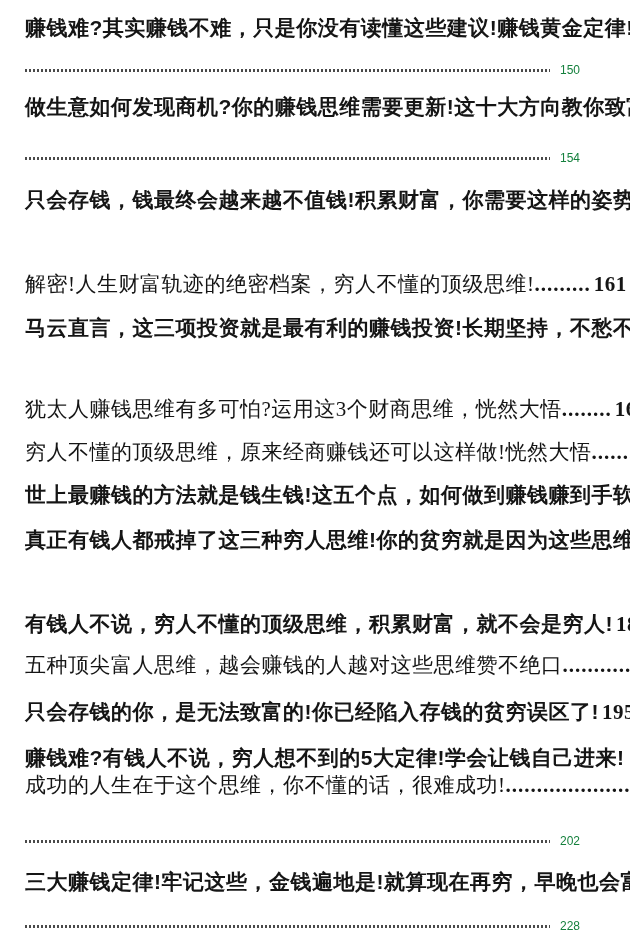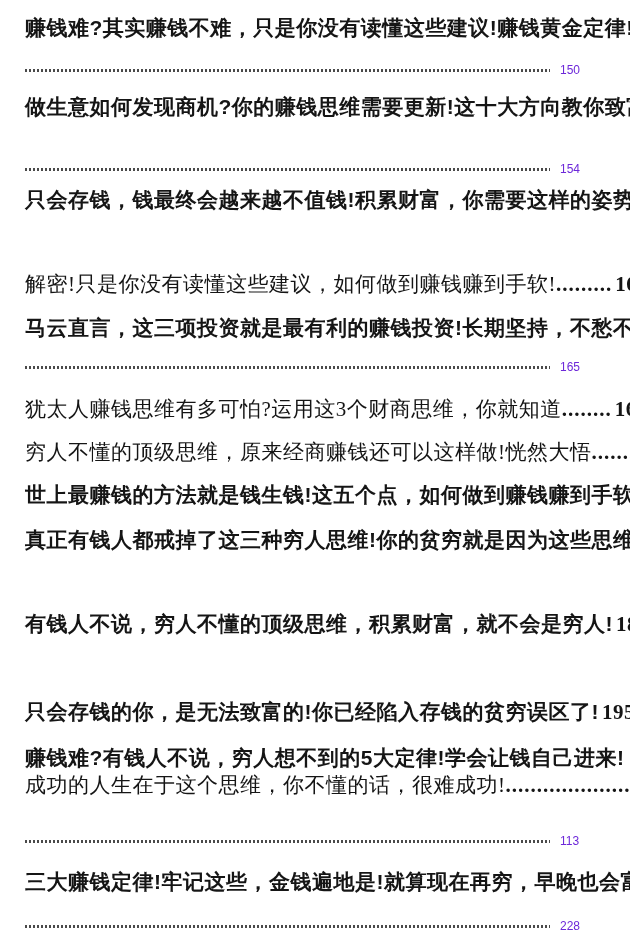--- a/index.html
+++ b/index.html
@@ -39,21 +39,21 @@
   }
   .leader-line{
     display:inline-block;
     height:3px;
     width:525px;
     background:repeating-linear-gradient(90deg,#4a4a4a 0 2px,transparent 2px 4px);
   }
   .pagenum{
     font-family:"Liberation Sans","DejaVu Sans",sans-serif;
     font-size:12px;
-    color:#6d28d9;
+    color:#15803d;
     margin-left:10px;
     line-height:14px;
   }
   .dots{
     font-family:"Liberation Serif","DejaVu Serif",serif;
     font-weight:bold;
     letter-spacing:1px;
   }
   .inline-page{
     font-family:"Liberation Serif","DejaVu Serif",serif;
@@ -67,68 +67,67 @@
 
 <div class="page">
 
   <div class="row title sans center" style="top:14px">赚钱难?其实赚钱不难，只是你没有读懂这些建议!赚钱黄金定律!</div>
   <div class="row leader-row" style="top:63px">
     <span class="leader-line"></span>
     <span class="pagenum">150</span>
   </div>
 
   <div class="row title sans center" style="top:93px">做生意如何发现商机?你的赚钱思维需要更新!这十大方向教你致富</div>
-  <div class="row leader-row" style="top:162px">
+  <div class="row leader-row" style="top:151px">
     <span class="leader-line"></span>
     <span class="pagenum">154</span>
   </div>
 
   <div class="row title sans center" style="top:186px">只会存钱，钱最终会越来越不值钱!积累财富，你需要这样的姿势!</div>
 
   <div class="row title serif" style="top:270px">
-    <span>解密!只是你没有读懂这些建议，如何做到赚钱赚到手软!</span><span class="dots">.........</span><span class="inline-page">161</span>
+    <span>解密!人生财富轨迹的绝密档案，穷人不懂的顶级思维!</span><span class="dots">.........</span><span class="inline-page">161</span>
   </div>
 
   <div class="row title sans center" style="top:314px">马云直言，这三项投资就是最有利的赚钱投资!长期坚持，不愁不富</div>
-  <div class="row leader-row" style="top:360px">
-    <span class="leader-line"></span>
-    <span class="pagenum">165</span>
-  </div>
 
   <div class="row title serif" style="top:395px">
-    <span>犹太人赚钱思维有多可怕?运用这3个财商思维，你就知道</span><span class="dots">........</span><span class="inline-page">169</span>
+    <span>犹太人赚钱思维有多可怕?运用这3个财商思维，恍然大悟</span><span class="dots">........</span><span class="inline-page">169</span>
   </div>
 
   <div class="row title serif" style="top:438px">
     <span>穷人不懂的顶级思维，原来经商赚钱还可以这样做!恍然大悟</span><span class="dots">........</span><span class="inline-page">175</span>
   </div>
 
   <div class="row title sans" style="top:481px">
     <span>世上最赚钱的方法就是钱生钱!这五个点，如何做到赚钱赚到手软</span><span class="dots"></span><span class="inline-page">179</span>
   </div>
 
   <div class="row title sans center" style="top:526px">真正有钱人都戒掉了这三种穷人思维!你的贫穷就是因为这些思维!</div>
 
   <div class="row title sans" style="top:610px">
     <span>有钱人不说，穷人不懂的顶级思维，积累财富，就不会是穷人!</span><span class="dots"></span><span class="inline-page">187</span>
   </div>
 
+  <div class="row title serif" style="top:651px">
+    <span>五种顶尖富人思维，越会赚钱的人越对这些思维赞不绝口</span><span class="dots">...........</span>
+  </div>
 
   <div class="row title sans" style="top:698px">
     <span>只会存钱的你，是无法致富的!你已经陷入存钱的贫穷误区了!</span><span class="dots"></span><span class="inline-page">195</span>
   </div>
 
   <div class="row title serif" style="top:771px">
     <span>成功的人生在于这个思维，你不懂的话，很难成功!</span><span class="dots">....................</span>
   </div>
 
   <div class="row title sans center" style="top:744px">赚钱难?有钱人不说，穷人想不到的5大定律!学会让钱自己进来!</div>
   <div class="row leader-row" style="top:834px">
     <span class="leader-line"></span>
-    <span class="pagenum">113</span>
+    <span class="pagenum">202</span>
   </div>
 
   <div class="row title sans center" style="top:868px">三大赚钱定律!牢记这些，金钱遍地是!就算现在再穷，早晚也会富</div>
   <div class="row leader-row" style="top:919px">
     <span class="leader-line"></span>
     <span class="pagenum">228</span>
   </div>
 
 </div>
 

